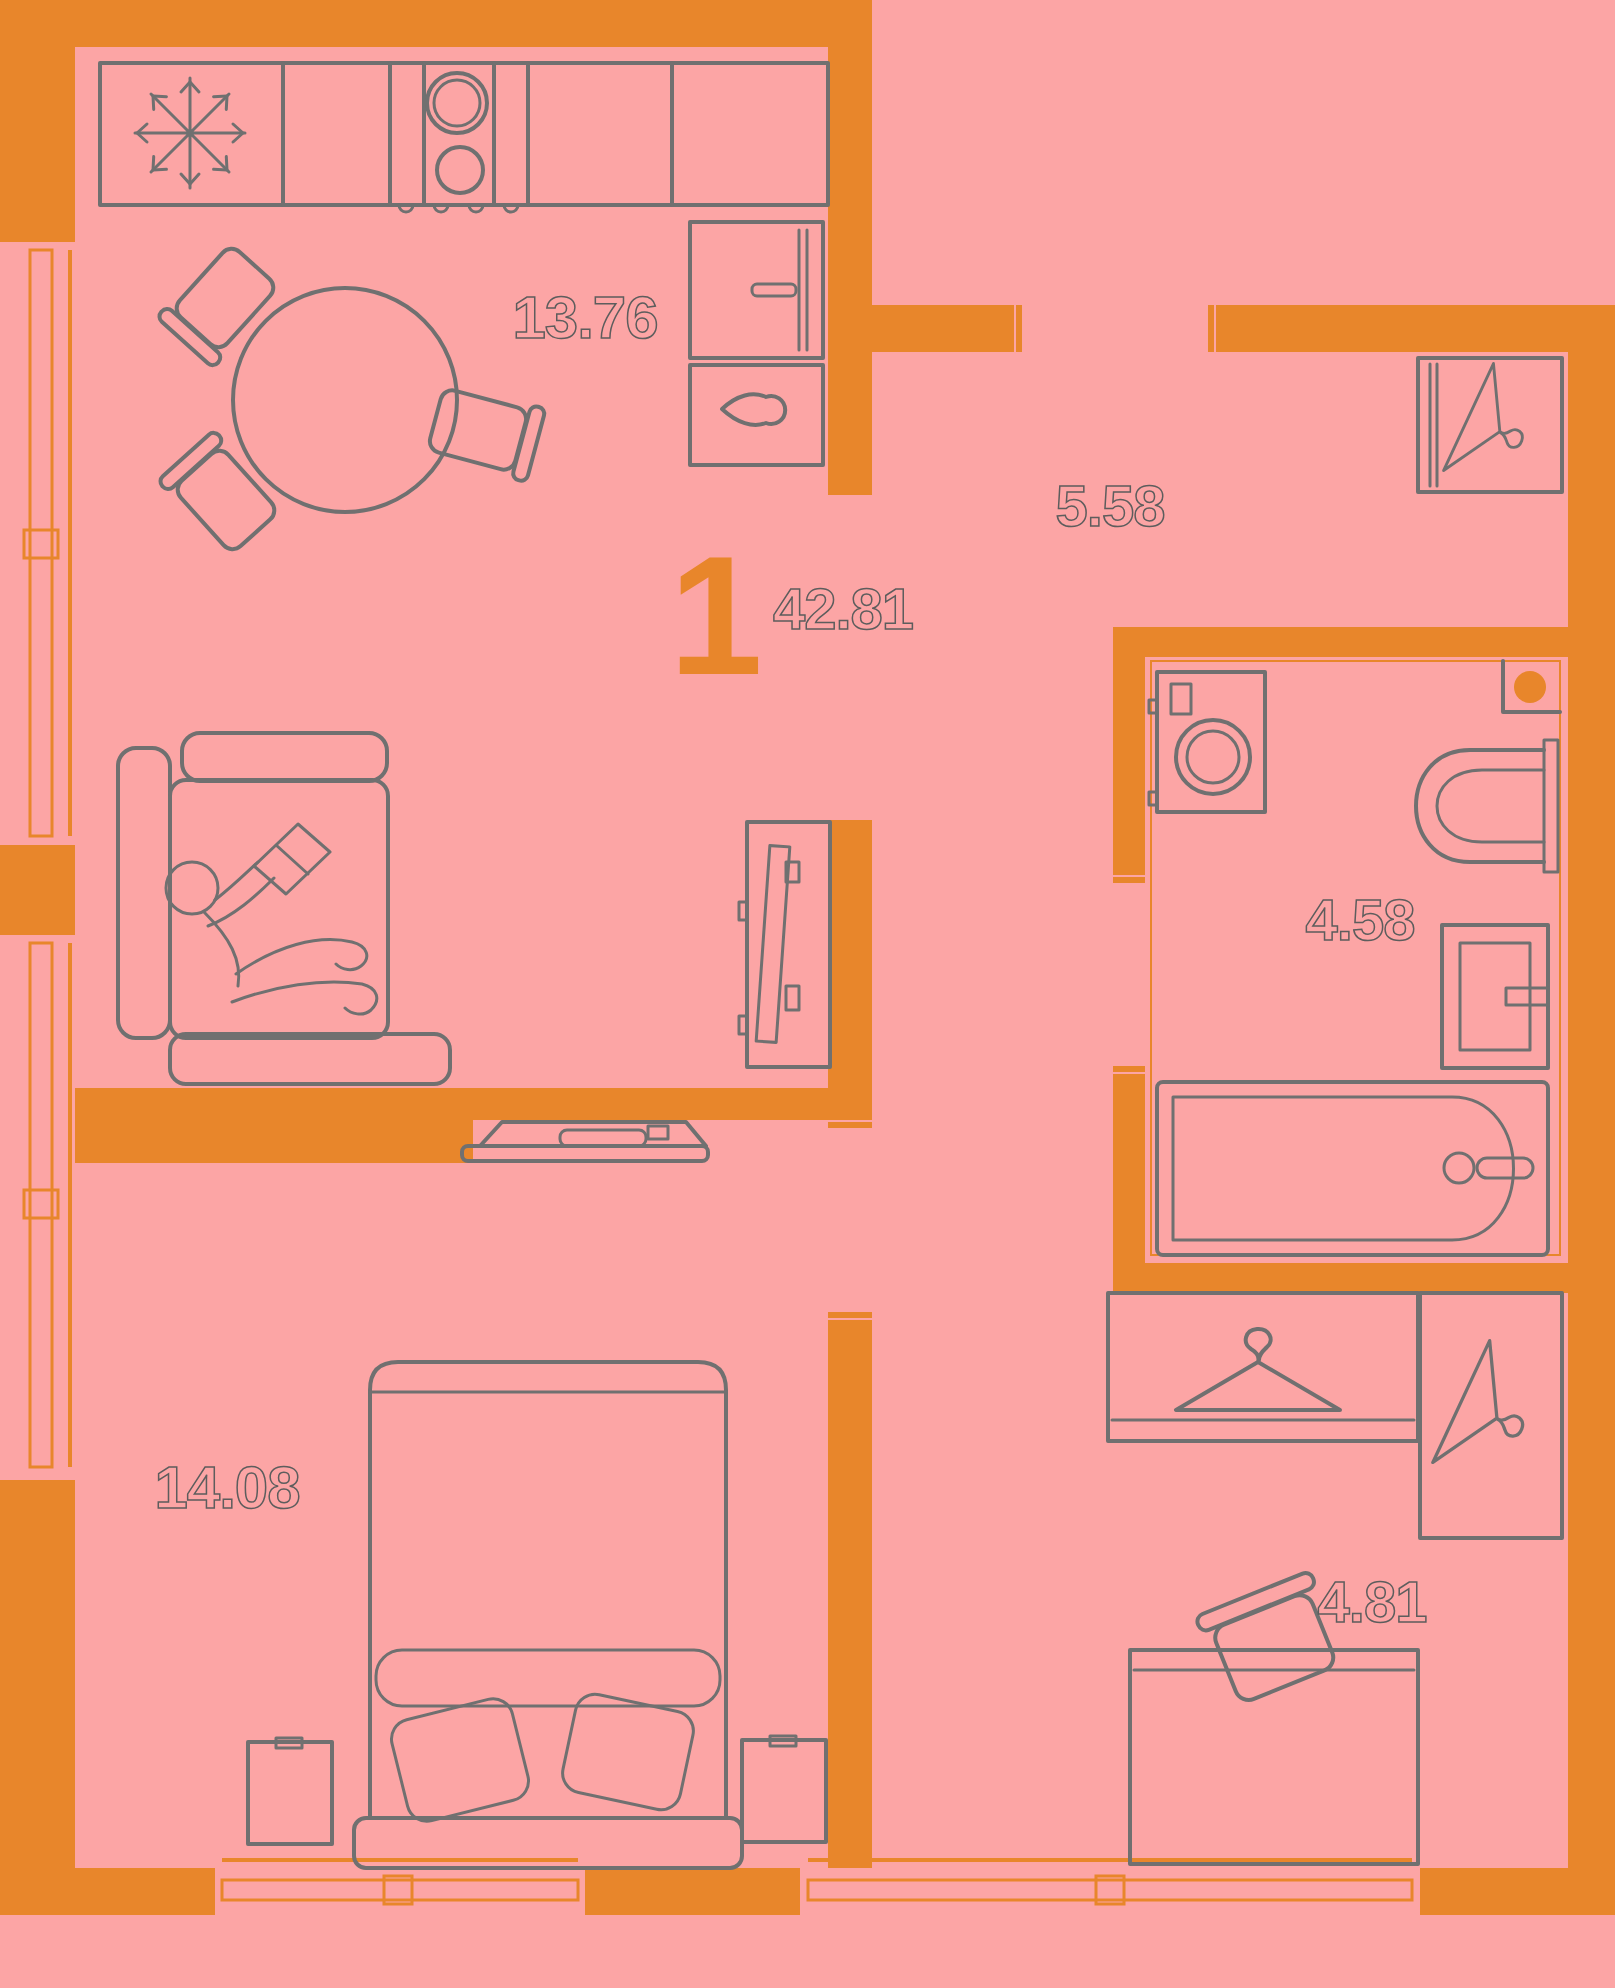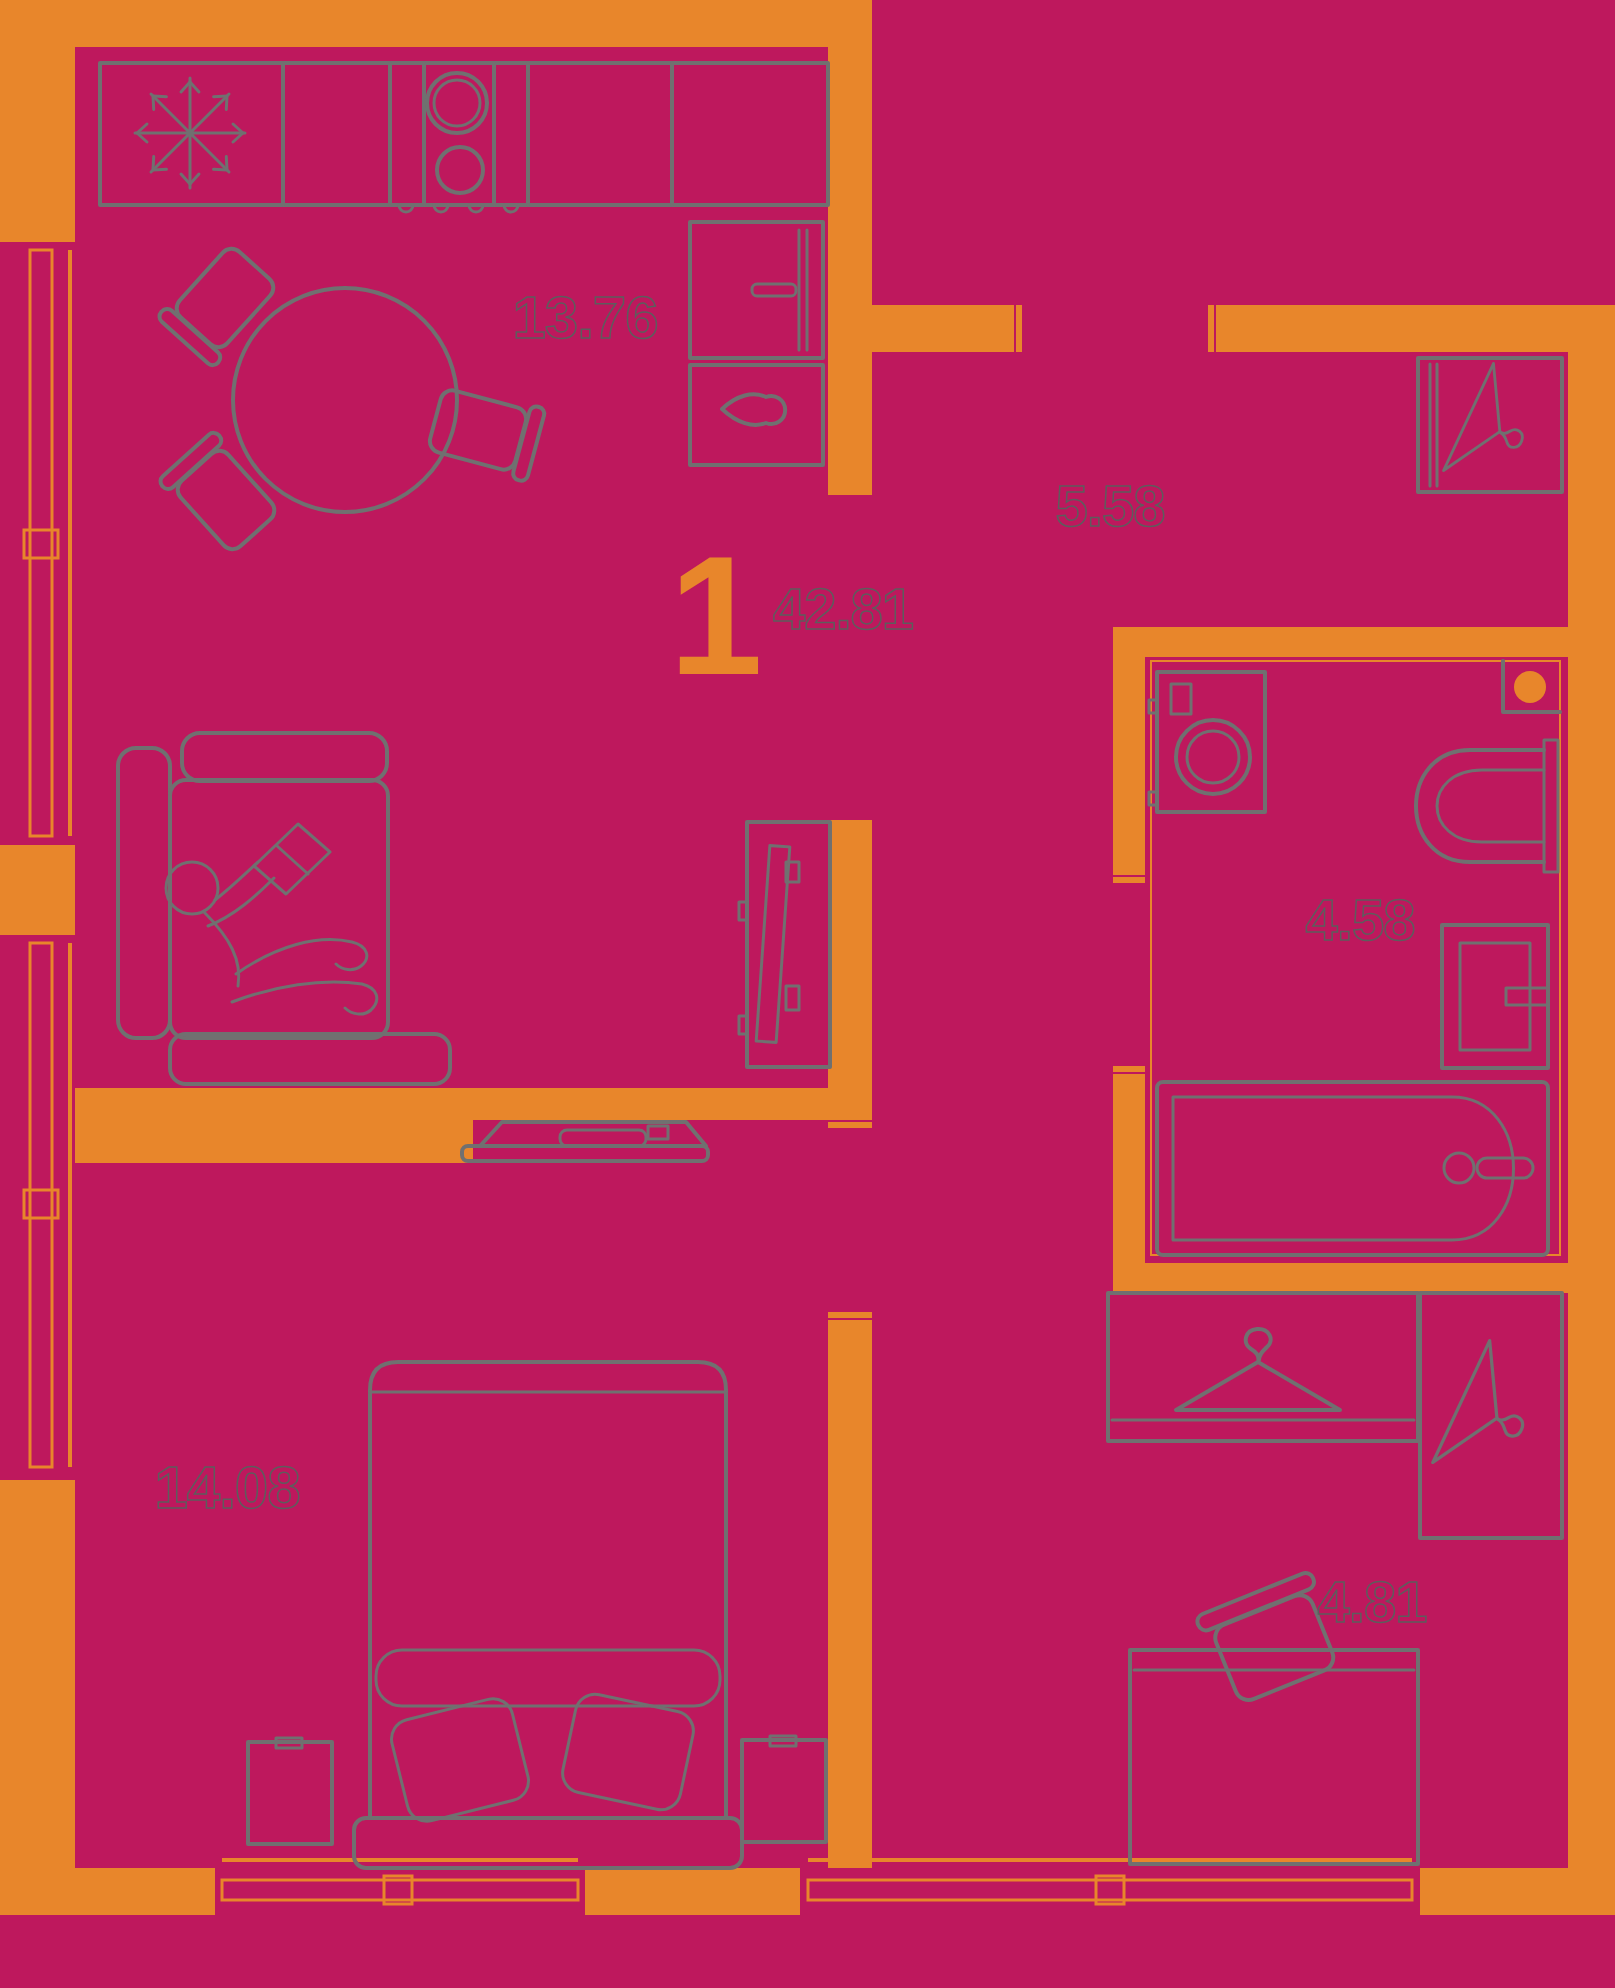--- a/index.html
+++ b/index.html
@@ -1,16 +1,16 @@
 <!DOCTYPE html>
 <html><head>
 <meta charset="utf-8">
 <style>
   html,body{margin:0;padding:0;background:#000;}
-  .stage{position:relative;width:1615px;height:1988px;background:#be185d;overflow:hidden;}
+  .stage{position:relative;width:1615px;height:1988px;background:#fca5a5;overflow:hidden;}
   svg{display:block;}
   .wall{fill:#E8862B;stroke:none;}
   .ln{fill:none;stroke:#707070;stroke-width:4;stroke-linecap:round;stroke-linejoin:round;}
   .lnthin{fill:none;stroke:#707070;stroke-width:3;stroke-linecap:round;stroke-linejoin:round;}
   .owin{fill:none;stroke:#E8862B;stroke-width:3;}
   .othin{fill:none;stroke:#E8862B;stroke-width:2;}
   .ofill{fill:#E8862B;stroke:none;}
   .area-label{
     font-family:"Liberation Sans","DejaVu Sans",sans-serif;
     font-weight:700;

